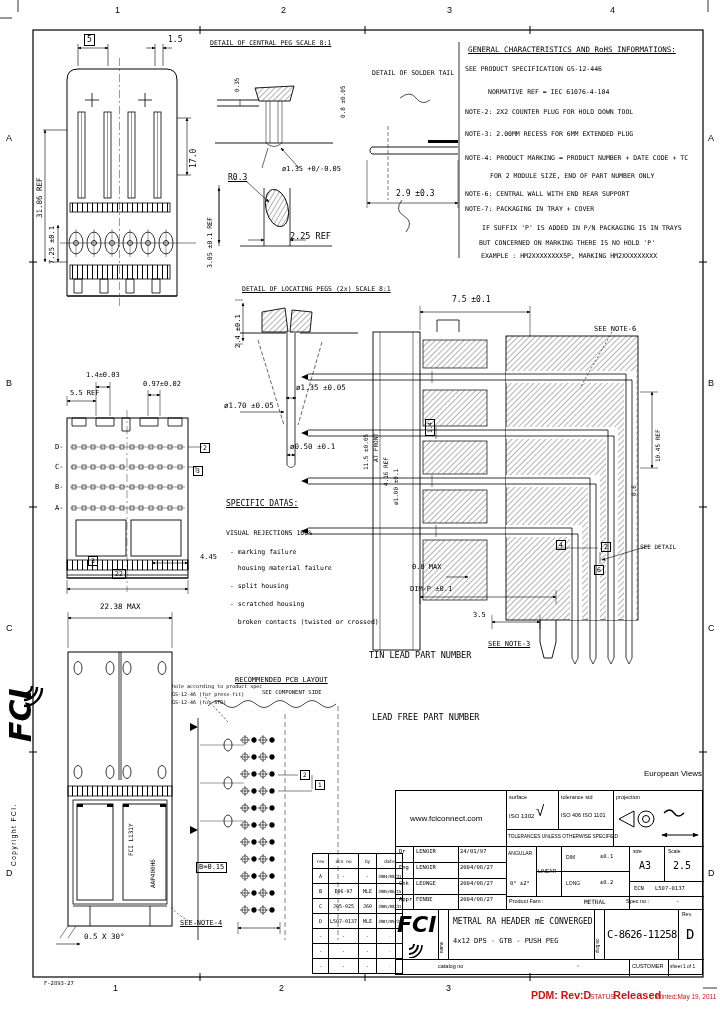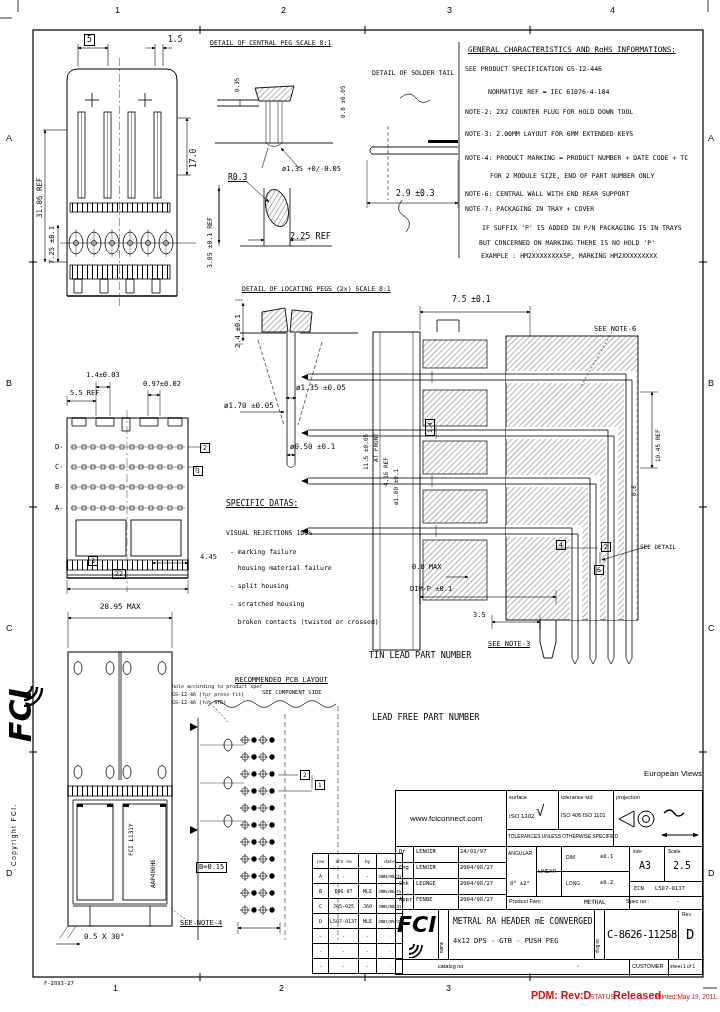--- a/index.html
+++ b/index.html
@@ -296,21 +296,21 @@
 <div class="t s9 sans" style="left:6px;top:869px">D</div>
 <div class="t s9 sans" style="left:708px;top:134px">A</div>
 <div class="t s9 sans" style="left:708px;top:379px">B</div>
 <div class="t s9 sans" style="left:708px;top:624px">C</div>
 <div class="t s9 sans" style="left:708px;top:869px">D</div>
 
 <div class="t s75 u" style="left:468px;top:46px">GENERAL CHARACTERISTICS AND RoHS INFORMATIONS:</div>
 <div class="t s65" style="left:465px;top:66px">SEE PRODUCT SPECIFICATION GS-12-446</div>
 <div class="t s65" style="left:488px;top:89px">NORMATIVE REF = IEC 61076-4-104</div>
 <div class="t s65" style="left:465px;top:109px">NOTE-2: 2X2 COUNTER PLUG FOR HOLD DOWN TOOL</div>
-<div class="t s65" style="left:465px;top:131px">NOTE-3: 2.00MM LAYOUT FOR 6MM EXTENDED KEYS</div>
+<div class="t s65" style="left:465px;top:131px">NOTE-3: 2.00MM RECESS FOR 6MM EXTENDED PLUG</div>
 <div class="t s65" style="left:465px;top:155px">NOTE-4: PRODUCT MARKING = PRODUCT NUMBER + DATE CODE + TC</div>
 <div class="t s65" style="left:490px;top:173px">FOR 2 MODULE SIZE, END OF PART NUMBER ONLY</div>
 <div class="t s65" style="left:465px;top:191px">NOTE-6: CENTRAL WALL WITH END REAR SUPPORT</div>
 <div class="t s65" style="left:465px;top:206px">NOTE-7: PACKAGING IN TRAY + COVER</div>
 <div class="t s65" style="left:482px;top:225px">IF SUFFIX 'P' IS ADDED IN P/N PACKAGING IS IN TRAYS</div>
 <div class="t s65" style="left:479px;top:240px">BUT CONCERNED ON MARKING THERE IS NO HOLD 'P'</div>
 <div class="t s65" style="left:481px;top:253px">EXAMPLE : HM2XXXXXXXX5P, MARKING HM2XXXXXXXXX</div>
 
 <div class="t s65 u" style="left:210px;top:40px">DETAIL OF CENTRAL PEG SCALE 8:1</div>
 <div class="t s65" style="left:372px;top:70px">DETAIL OF SOLDER TAIL</div>
@@ -369,21 +369,21 @@
 <div class="t s65 box" style="left:594px;top:565px">6</div>
 
 <div class="t s8 u" style="left:226px;top:500px">SPECIFIC DATAS:</div>
 <div class="t s65" style="left:226px;top:530px">VISUAL REJECTIONS 100%</div>
 <div class="t s65" style="left:230px;top:549px">- marking failure</div>
 <div class="t s65" style="left:230px;top:565px">  housing material failure</div>
 <div class="t s65" style="left:230px;top:583px">- split housing</div>
 <div class="t s65" style="left:230px;top:601px">- scratched housing</div>
 <div class="t s65" style="left:230px;top:619px">  broken contacts (twisted or crossed)</div>
 
-<div class="t s75" style="left:100px;top:603px">28.95 MAX</div>
+<div class="t s75" style="left:100px;top:603px">22.38 MAX</div>
 <div class="t s75" style="left:84px;top:933px">0.5 X 30°</div>
 <div class="t s7 u" style="left:180px;top:920px">SEE NOTE-4</div>
 <div class="t s6 rot" style="left:128px;top:856px">FCI L131Y</div>
 <div class="t s6 rot" style="left:150px;top:888px">AAP400H6</div>
 
 <div class="t s7 u" style="left:235px;top:677px">RECOMMENDED PCB LAYOUT</div>
 <div class="t s55" style="left:262px;top:690px">SEE COMPONENT SIDE</div>
 <div class="t s5" style="left:172px;top:684px">hole according to product spec</div>
 <div class="t s5" style="left:172px;top:692px">GS-12-46 (for press-fit)</div>
 <div class="t s5" style="left:172px;top:700px">GS-12-46 (for STD)</div>

